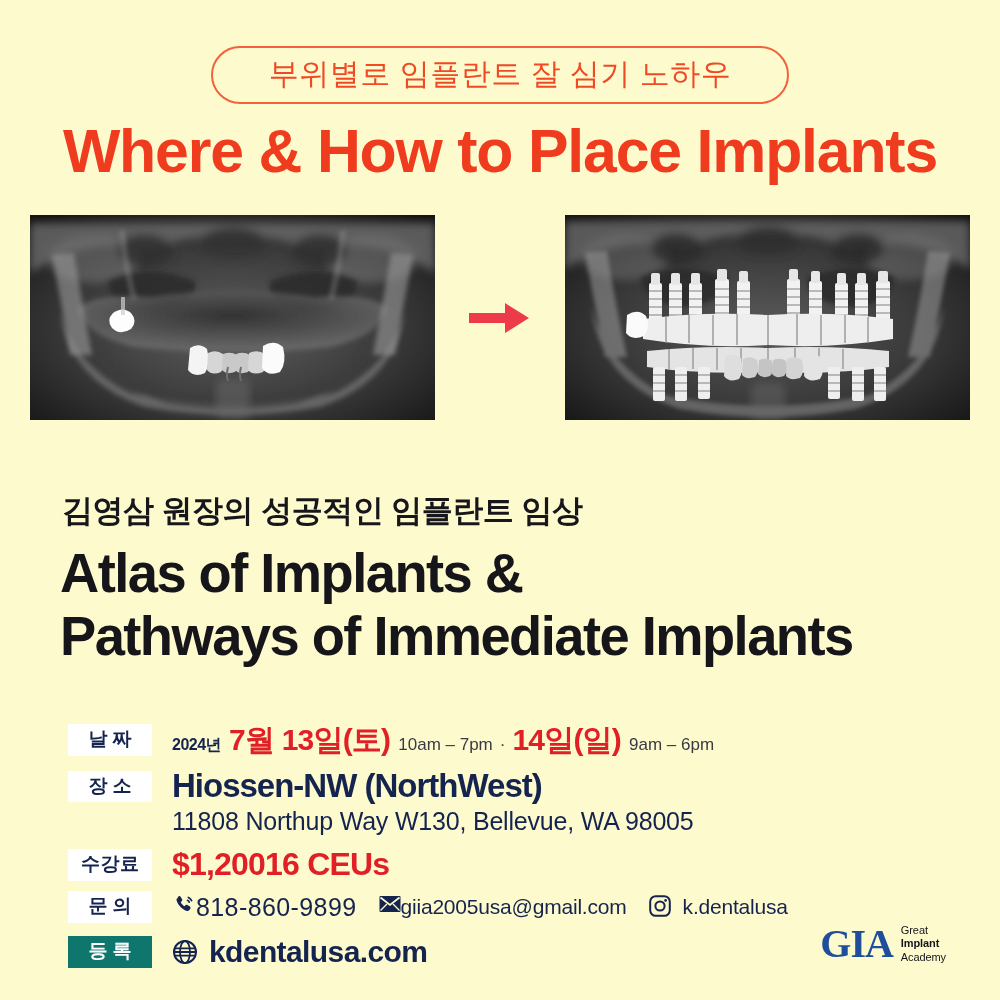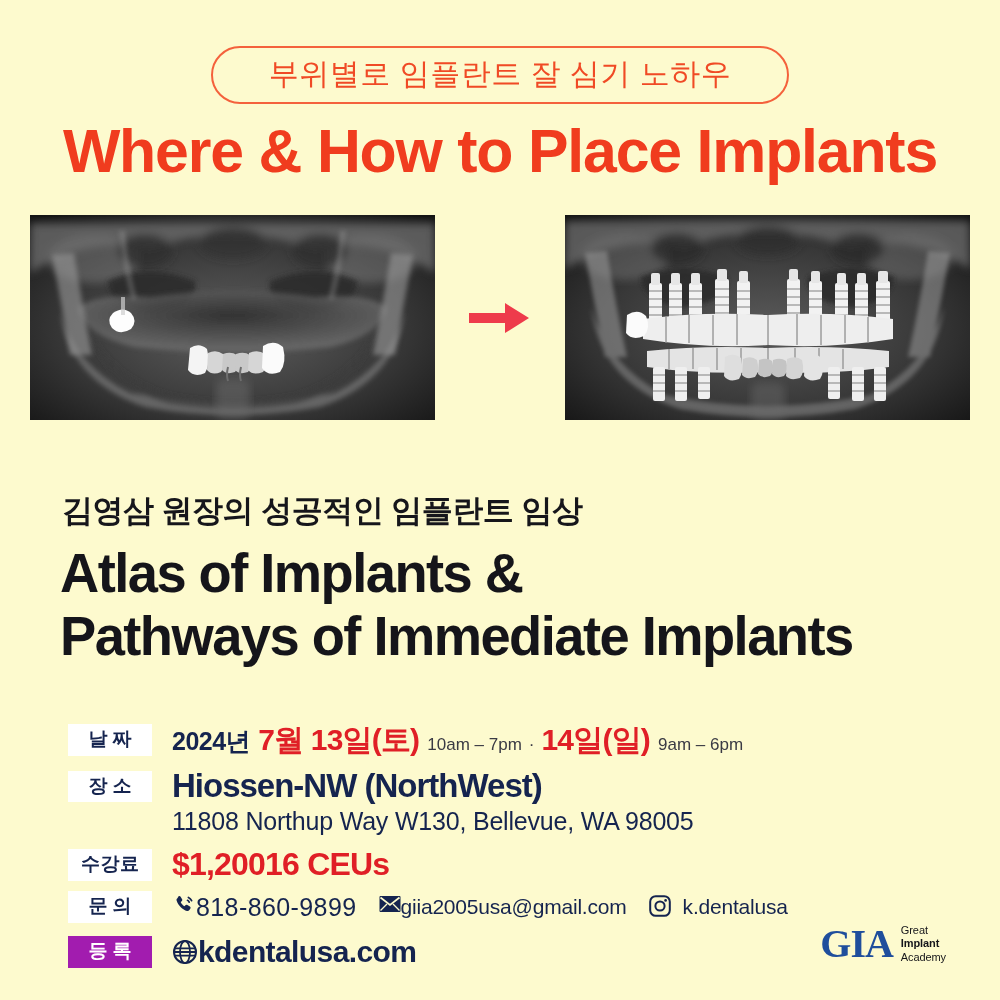--- a/index.html
+++ b/index.html
@@ -114,34 +114,34 @@
     font-weight: 700;
     color: #15244f;
     background: #ffffff;
     padding: 4px 0 5px;
     letter-spacing: 5px;
     text-indent: 5px;
     line-height: 1.2;
   }
   .badge.tight { letter-spacing: 0.5px; text-indent: 0.5px; }
   .badge.filled {
-    background: #a21caf;
+    background: #0f766e;
     color: #ffffff;
   }
   .row-body {
     margin-left: 20px;
     display: flex;
     align-items: baseline;
     flex-wrap: wrap;
   }
 
   
   .date-row .row-body { gap: 0; }
   .d-year {
-    font-size: 25px; font-weight: 700; color: #15244f; letter-spacing: -0.5px;
+    font-size: 16px; font-weight: 700; color: #15244f; letter-spacing: -0.5px;
   }
   .d-main {
     font-size: 30px; font-weight: 800; color: #E01F26; letter-spacing: -0.8px;
     margin-left: 8px;
   }
   .d-time {
     font-size: 17px; font-weight: 400; color: #3a3a44; margin-left: 8px;
   }
   .d-dot { font-size: 17px; color: #3a3a44; margin: 0 7px; }
 
@@ -171,21 +171,21 @@
     color: #15244f;
   }
   .c-item { display: flex; align-items: flex-start; gap: 0; }
   .c-item + .c-item { margin-left: 13px; }
   .c-phone { font-size: 25px; font-weight: 500; letter-spacing: 0.4px; }
   .c-mail  { font-size: 21px; font-weight: 400; letter-spacing: -0.2px; }
   .c-insta { font-size: 21px; font-weight: 400; letter-spacing: -0.2px; padding-left: 12px; }
 
   
   .reg-row { margin-top: 12px; }
-  .reg-body { margin-left: 20px; display: flex; align-items: center; }
+  .reg-body { margin-left: 20px; display: flex; align-items: center; gap: 11px; }
   .reg-site {
     font-size: 30px; font-weight: 800; color: #15244f; letter-spacing: -0.6px;
   }
 
   
   .gia-logo {
     position: absolute;
     right: 54px;
     bottom: 36px;
     display: flex;

